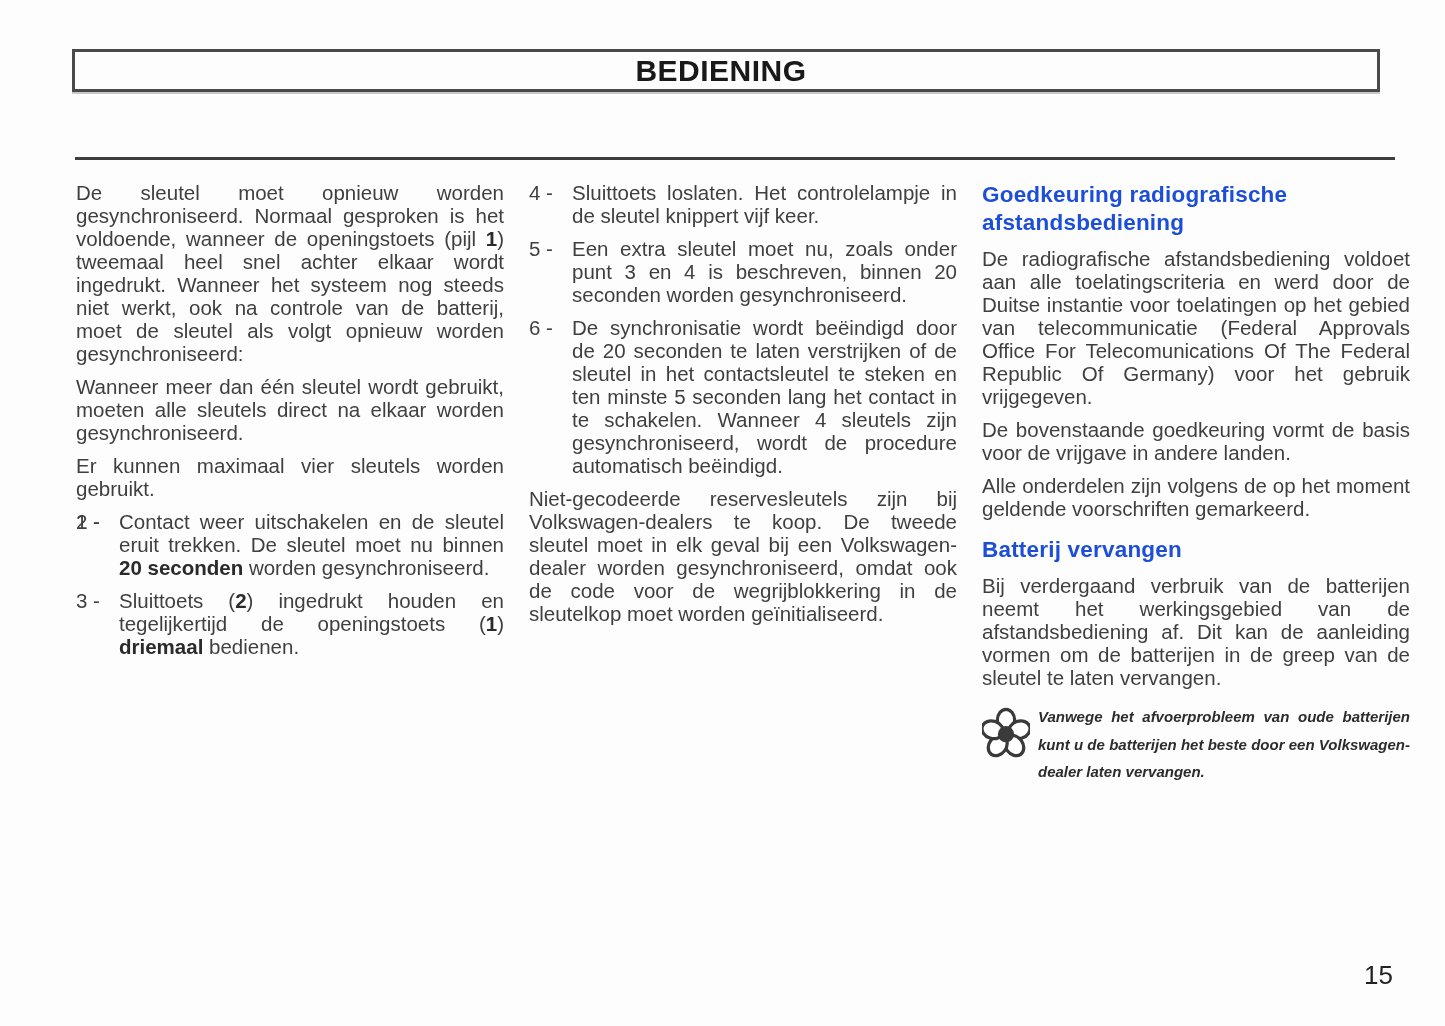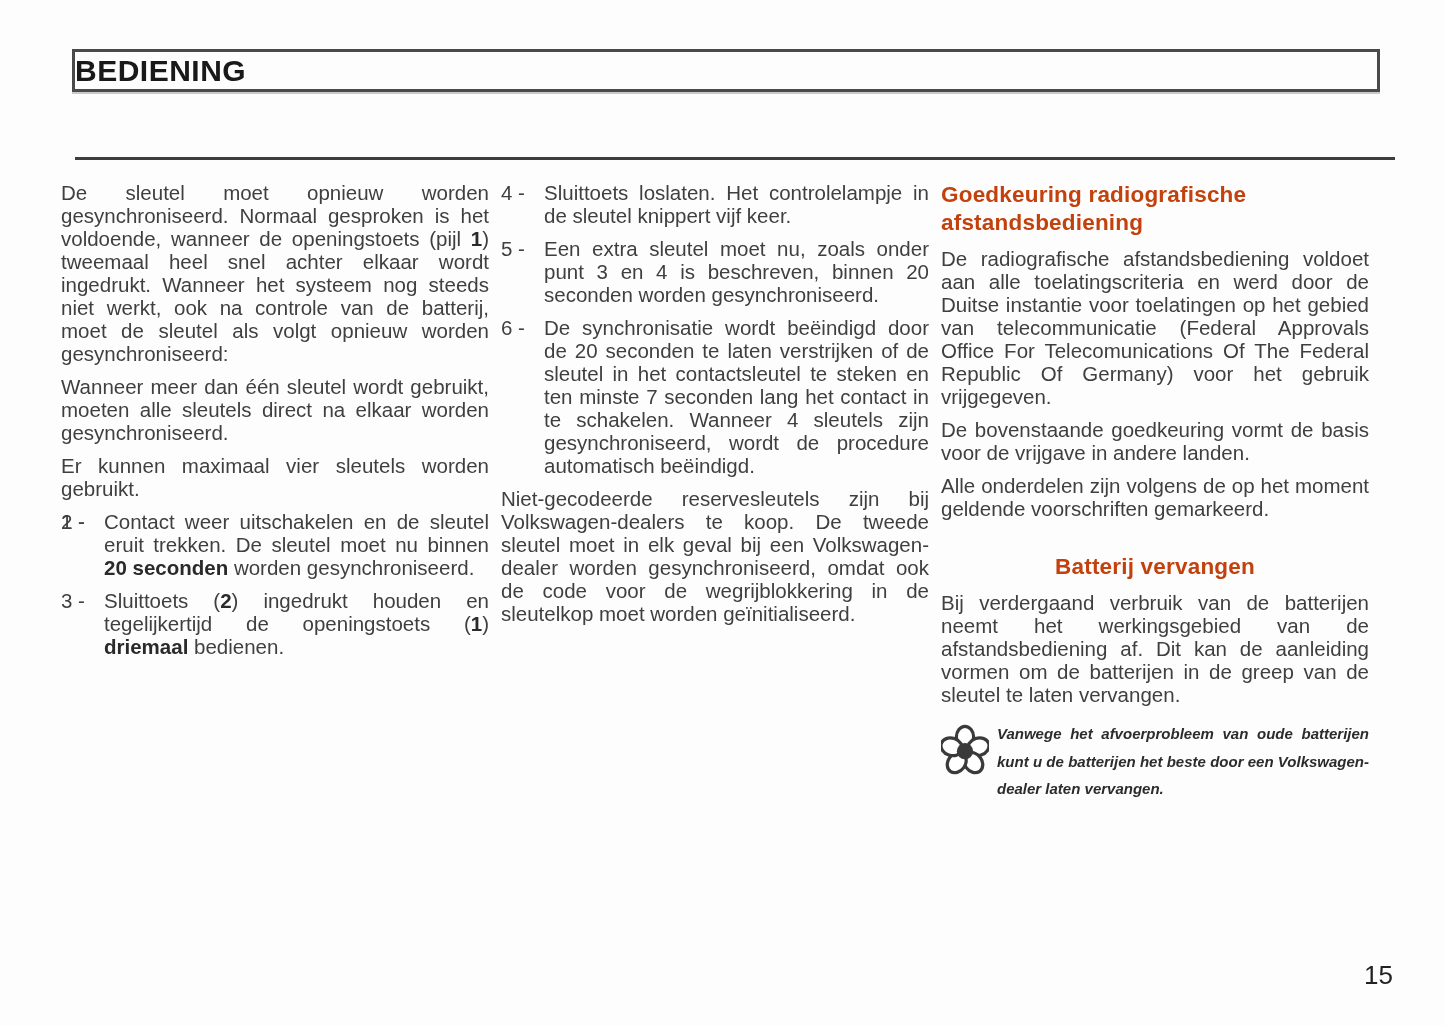--- a/index.html
+++ b/index.html
@@ -19,46 +19,46 @@
   .header-box {
     position: absolute;
     left: 72px;
     top: 49px;
     width: 1308px;
     height: 43px;
     border: 3px solid #4a4a4a;
     box-sizing: border-box;
     display: flex;
     align-items: center;
-    justify-content: flex-start;
+    justify-content: center;
     padding-right: 10px;
     background: #fdfdfd;
     box-shadow: 0 2px 0 #c9c9c9;
   }
   .header-title {
     font-size: 30px;
     font-weight: bold;
     color: #191919;
     letter-spacing: 0.5px;
   }
   .rule {
     position: absolute;
     left: 75px;
     top: 157px;
     width: 1320px;
     height: 3px;
     background: #3d3d3d;
   }
   .columns {
     position: absolute;
-    left: 61px;
+    left: 76px;
     top: 181px;
     width: 1318px;
     display: flex;
-    gap: 12px;
+    gap: 25px;
   }
   .col {
     width: 428px;
     flex: 0 0 428px;
     font-size: 20.5px;
     line-height: 23px;
     text-align: justify;
   }
   .col p {
     margin: 0 0 10px 0;
@@ -76,28 +76,27 @@
   .item .num {
     position: absolute;
     left: 0;
     top: 0;
     white-space: nowrap;
   }
   h2.section-heading {
     font-size: 22.5px;
     line-height: 28px;
     font-weight: bold;
-    color: #c2410c;
+    color: #1d4ed8;
     margin: 0 0 10px 0;
     text-align: left;
     letter-spacing: 0.2px;
   }
   h2.section-heading.second {
-    margin-top: 33px;
-    text-align: center;
+    margin-top: 16px;
   }
   .note {
     margin-top: 14px;
     font-weight: bold;
     font-style: italic;
     font-size: 15px;
     line-height: 27.5px;
     color: #2c2c2c;
     text-align: justify;
   }
@@ -150,21 +149,21 @@
       <div class="item">
         <span class="num">4 -</span>
         <span><span>Sluittoets loslaten. Het controlelampje in de sleutel knippert vijf keer.</span><br></span>
       </div>
       <div class="item">
         <span class="num">5 -</span>
         <span><span>Een extra sleutel moet nu, zoals onder punt 3 en 4 is beschreven, binnen 20 seconden worden gesynchroniseerd.</span></span>
       </div>
       <div class="item">
         <span class="num">6 -</span>
-        <span><span>De synchronisatie wordt beëindigd door de 20 seconden te laten verstrijken of de sleutel in het contactsleutel te steken en ten minste 7 seconden lang het contact in te schakelen. Wanneer 4 sleutels zijn gesynchroniseerd, wordt de procedure automatisch beëindigd.</span></span>
+        <span><span>De synchronisatie wordt beëindigd door de 20 seconden te laten verstrijken of de sleutel in het contactsleutel te steken en ten minste 5 seconden lang het contact in te schakelen. Wanneer 4 sleutels zijn gesynchroniseerd, wordt de procedure automatisch beëindigd.</span></span>
       </div>
       <p>Niet-gecodeerde reservesleutels zijn bij Volkswagen-dealers te koop. De tweede sleutel moet in elk geval bij een Volkswagen-dealer worden gesynchroniseerd, omdat ook de code voor de wegrijblokkering in de sleutelkop moet worden geïnitialiseerd.</p>
     </div>
 
     <div class="col">
       <h2 class="section-heading">Goedkeuring radiografische afstandsbediening</h2>
       <p>De radiografische afstandsbediening voldoet aan alle toelatingscriteria en werd door de Duitse instantie voor toelatingen op het gebied van telecommunicatie (Federal Approvals Office For Telecomunications Of The Federal Republic Of Germany) voor het gebruik vrijgegeven.</p>
       <p>De bovenstaande goedkeuring vormt de basis voor de vrijgave in andere landen.</p>
       <p>Alle onderdelen zijn volgens de op het moment geldende voorschriften gemarkeerd.</p>
 

